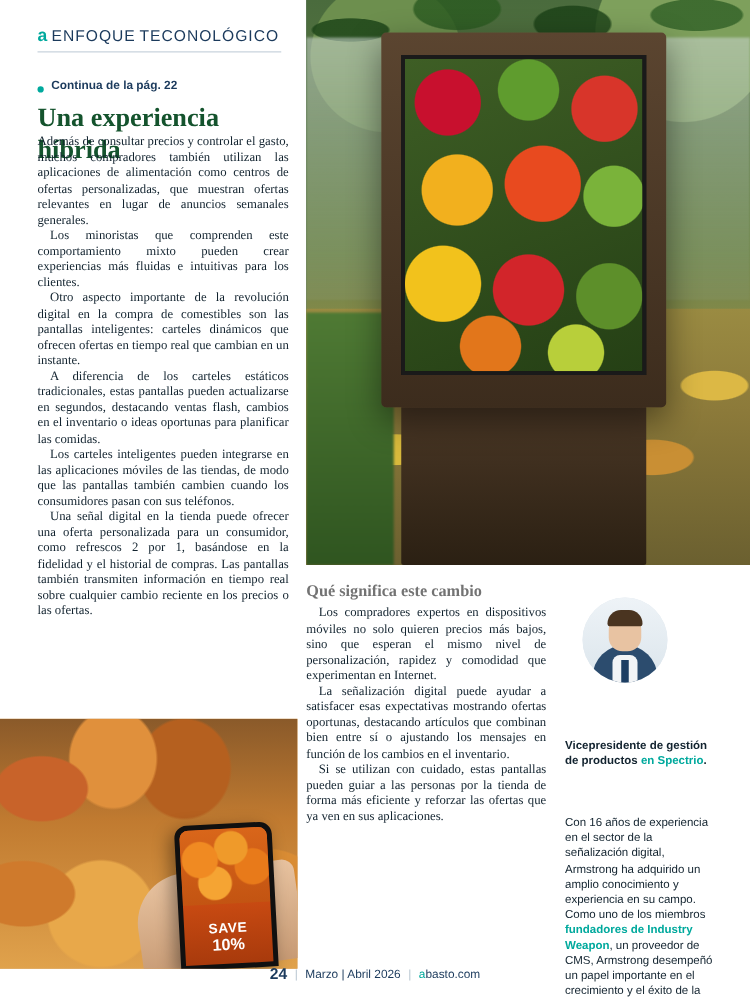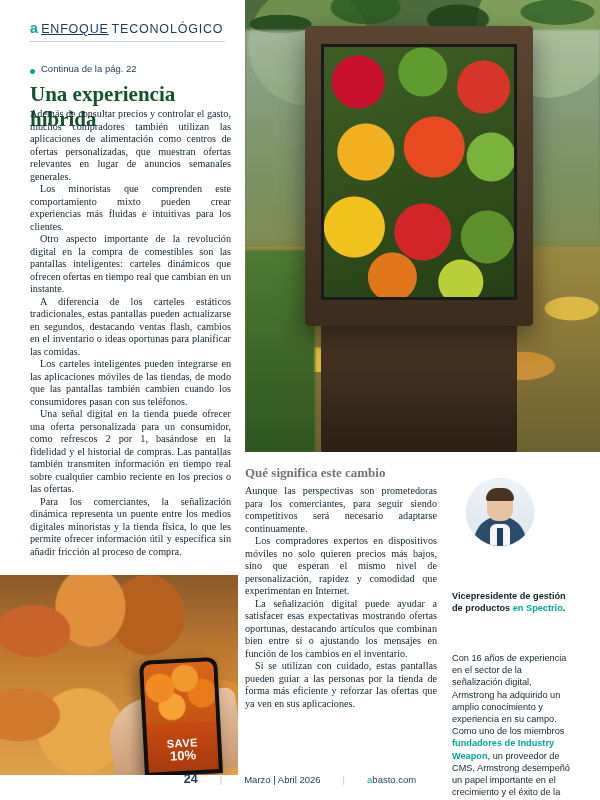--- a/index.html
+++ b/index.html
@@ -26,21 +26,20 @@
   .masthead .dot-a {
     color: #00a99d;
     font-weight: 700;
     font-size: 14px;
   }
   .masthead .mh-light {
     color: #1b3a5c;
     font-size: 12.5px;
     font-weight: 400;
     letter-spacing: .8px;
-    text-decoration: underline;
   }
   .masthead .mh-bold {
     color: #1b3a5c;
     font-size: 12.5px;
     font-weight: 400;
     letter-spacing: .8px;
   }
   .masthead-rule {
     position: absolute;
     left: 30px; top: 41px;
@@ -49,20 +48,21 @@
   }
 
   
   .continua {
     position: absolute;
     left: 30px; top: 63px;
     display: flex; align-items: flex-end; gap: 6px;
     font-family: "Liberation Sans", sans-serif;
     font-size: 9.5px;
     color: #1b3a5c;
+    font-weight: bold;
   }
   .continua .bullet {
     width: 5px; height: 5px;
     border-radius: 50%;
     background: #00a99d;
     display: inline-block;
   }
 
   
   .headline {
@@ -320,21 +320,21 @@
   .author-bio {
     position: absolute;
     left: 452px; top: 626px;
     width: 122px;
   }
 
   
   .footer {
     position: absolute;
     left: 0; bottom: 14px; width: 600px;
-    display: flex; align-items: center; justify-content: center; gap: 22px;
+    display: flex; align-items: center; justify-content: center; gap: 6px;
     font-family: "Liberation Sans", sans-serif;
     font-size: 9.5px;
     color: #1b3a5c;
   }
   .footer .pagenum {
     font-size: 12.5px; font-weight: 700; color: #1b3a5c;
   }
   .footer .sep { color: #b9c6d1; }
   .footer .brand { font-weight: 400; text-align: center; }
   .footer .brand .b-a { color: #00a99d; }
@@ -372,26 +372,24 @@
     </div>
   </div>
 
   <div class="col-left body">
     <p class="first">Además de consultar precios y controlar el gasto, muchos compradores también utilizan las aplicaciones de alimentación como centros de ofertas personalizadas, que muestran ofertas relevantes en lugar de anuncios semanales generales.</p>
     <p>Los minoristas que comprenden este comportamiento mixto pueden crear experiencias más fluidas e intuitivas para los clientes.</p>
     <p>Otro aspecto importante de la revolución digital en la compra de comestibles son las pantallas inteligentes: carteles dinámicos que ofrecen ofertas en tiempo real que cambian en un instante.</p>
     <p>A diferencia de los carteles estáticos tradicionales, estas pantallas pueden actualizarse en segundos, destacando ventas flash, cambios en el inventario o ideas oportunas para planificar las comidas.</p>
     <p>Los carteles inteligentes pueden integrarse en las aplicaciones móviles de las tiendas, de modo que las pantallas también cambien cuando los consumidores pasan con sus teléfonos.</p>
     <p>Una señal digital en la tienda puede ofrecer una oferta personalizada para un consumidor, como refrescos 2 por 1, basándose en la fidelidad y el historial de compras. Las pantallas también transmiten información en tiempo real sobre cualquier cambio reciente en los precios o las ofertas.</p>
-    <p>Para los comerciantes, la señalización dinámica representa un puente entre los medios digitales minoristas y la tienda física, lo que les permite ofrecer información útil y específica sin añadir fricción al proceso de compra.</p>
   </div>
 
   <h2 class="subhead">Qué significa este cambio</h2>
   <div class="col-mid body">
-    <p class="first">Aunque las perspectivas son prometedoras para los comerciantes, para seguir siendo competitivos será necesario adaptarse continuamente.</p>
     <p>Los compradores expertos en dispositivos móviles no solo quieren precios más bajos, sino que esperan el mismo nivel de personalización, rapidez y comodidad que experimentan en Internet.</p>
     <p>La señalización digital puede ayudar a satisfacer esas expectativas mostrando ofertas oportunas, destacando artículos que combinan bien entre sí o ajustando los mensajes en función de los cambios en el inventario.</p>
     <p>Si se utilizan con cuidado, estas pantallas pueden guiar a las personas por la tienda de forma más eficiente y reforzar las ofertas que ya ven en sus aplicaciones.</p>
   </div>
 
   <div class="photo-bottom">
     <div class="pb-bg"></div>
     <div class="pb-hand"></div>
     <div class="phone">
       <div class="phone-screen">

